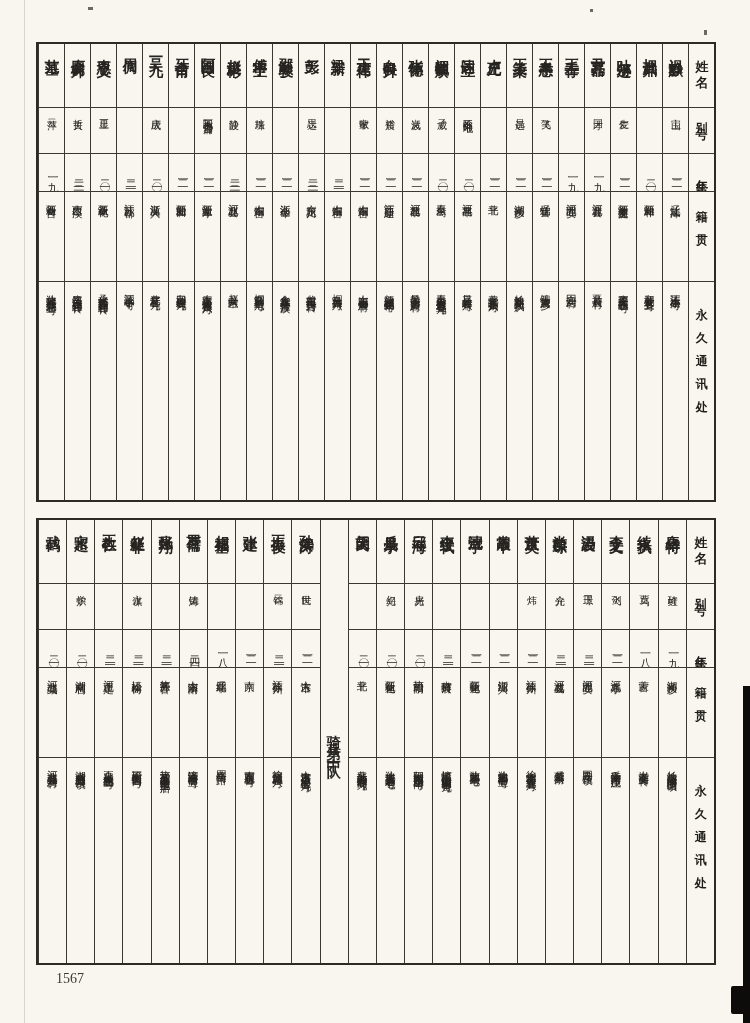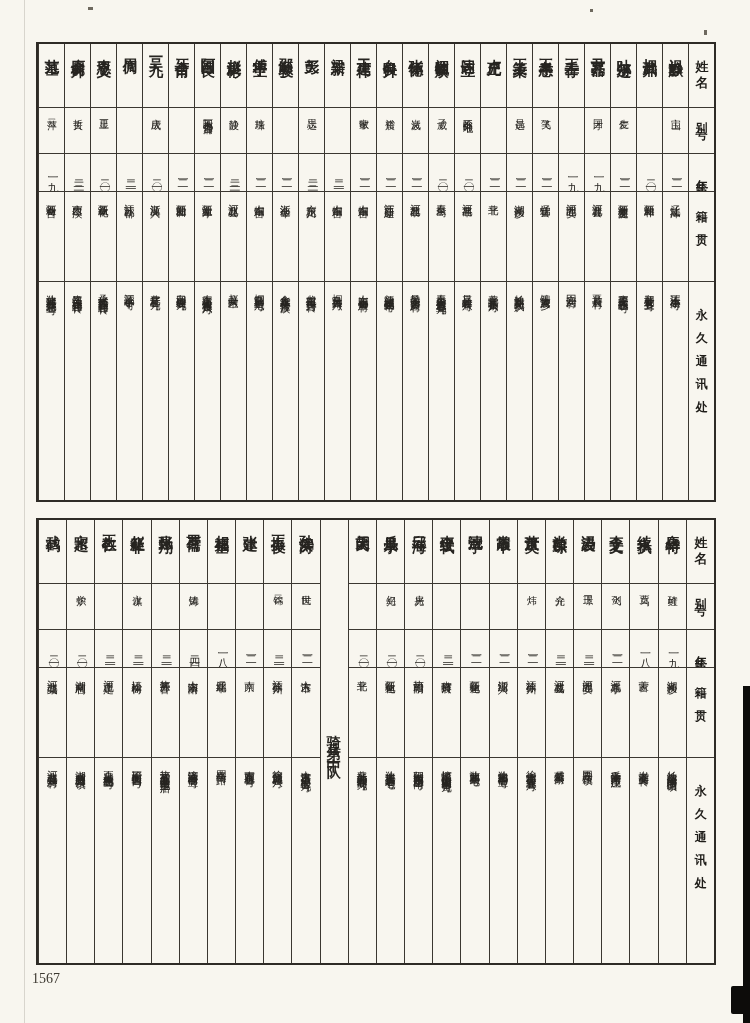--- a/index.html
+++ b/index.html
@@ -33,21 +33,21 @@
   .header-col .cell > span { color: #1f1d19; font-weight: bold; }
   .header-col .r-name > span   { font-size: 13px; letter-spacing: 15px; padding-top: 6px; }
   .header-col .r-alias > span  { font-size: 12px; letter-spacing: 8px;  padding-top: 4px; }
   .header-col .r-age > span    { font-size: 12px; letter-spacing: 4px; }
   .header-col .r-native > span { font-size: 12px; letter-spacing: 24px; padding-top: 9px; }
   .header-col .r-addr > span   { font-size: 12px; letter-spacing: 23px; padding-top: 12px; }
 
   .squadron-col { flex: 1 1 0; min-width: 0; border-left: 1px solid #3b3731; display: flex; flex-direction: row; justify-content: center; align-items: center; }
   .squadron-col > span { writing-mode: vertical-rl; text-orientation: upright; font-size: 14px; font-weight: bold; letter-spacing: 6px; color: #262420; }
 
-  .pagenum { position: absolute; left: 32px; top: 971px; font-family: "Liberation Serif", serif; font-size: 14px; color: #3c3830; }
+  .pagenum { position: absolute; left: 56px; top: 971px; font-family: "Liberation Serif", serif; font-size: 14px; color: #3c3830; }
   .edge-bar { position: absolute; right: 0; top: 686px; width: 7px; height: 337px; background: #0d0c0a; }
   .corner-blob { position: absolute; right: 4px; bottom: 9px; width: 15px; height: 28px; background: #0d0c0a; border-radius: 2px; }
   .speck { position: absolute; background: #6e695f; }
   .speck-1 { left: 88px; top: 7px; width: 5px; height: 3px; }
   .speck-2 { left: 590px; top: 9px; width: 3px; height: 3px; }
   .speck-3 { left: 704px; top: 30px; width: 3px; height: 5px; }
 </style>
 </head>
 <body>
 

